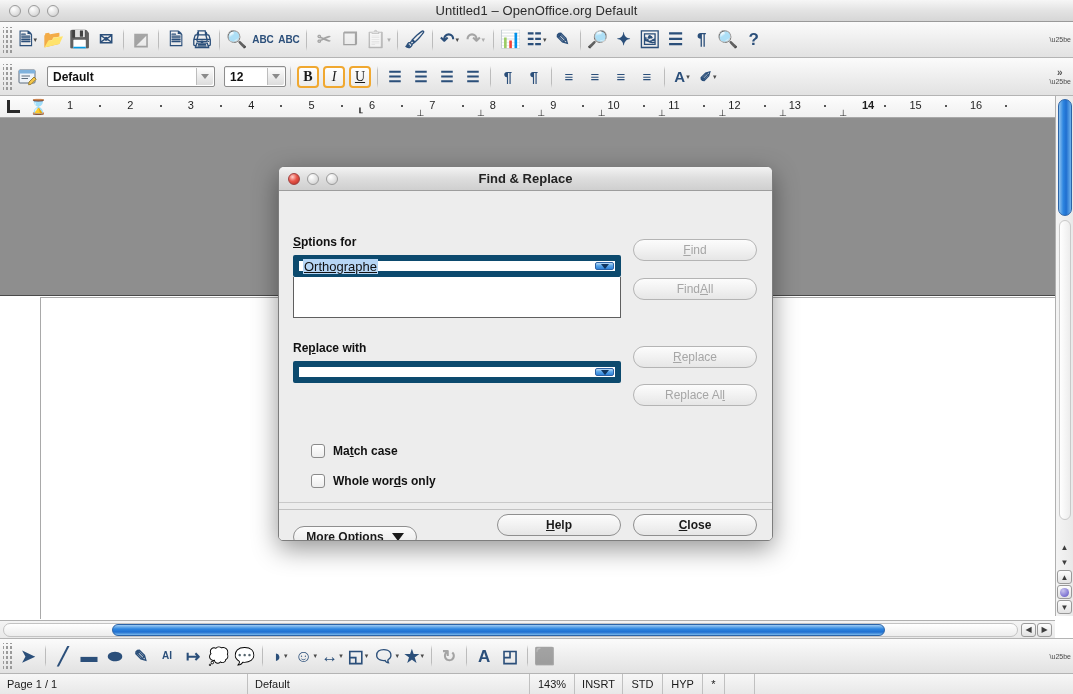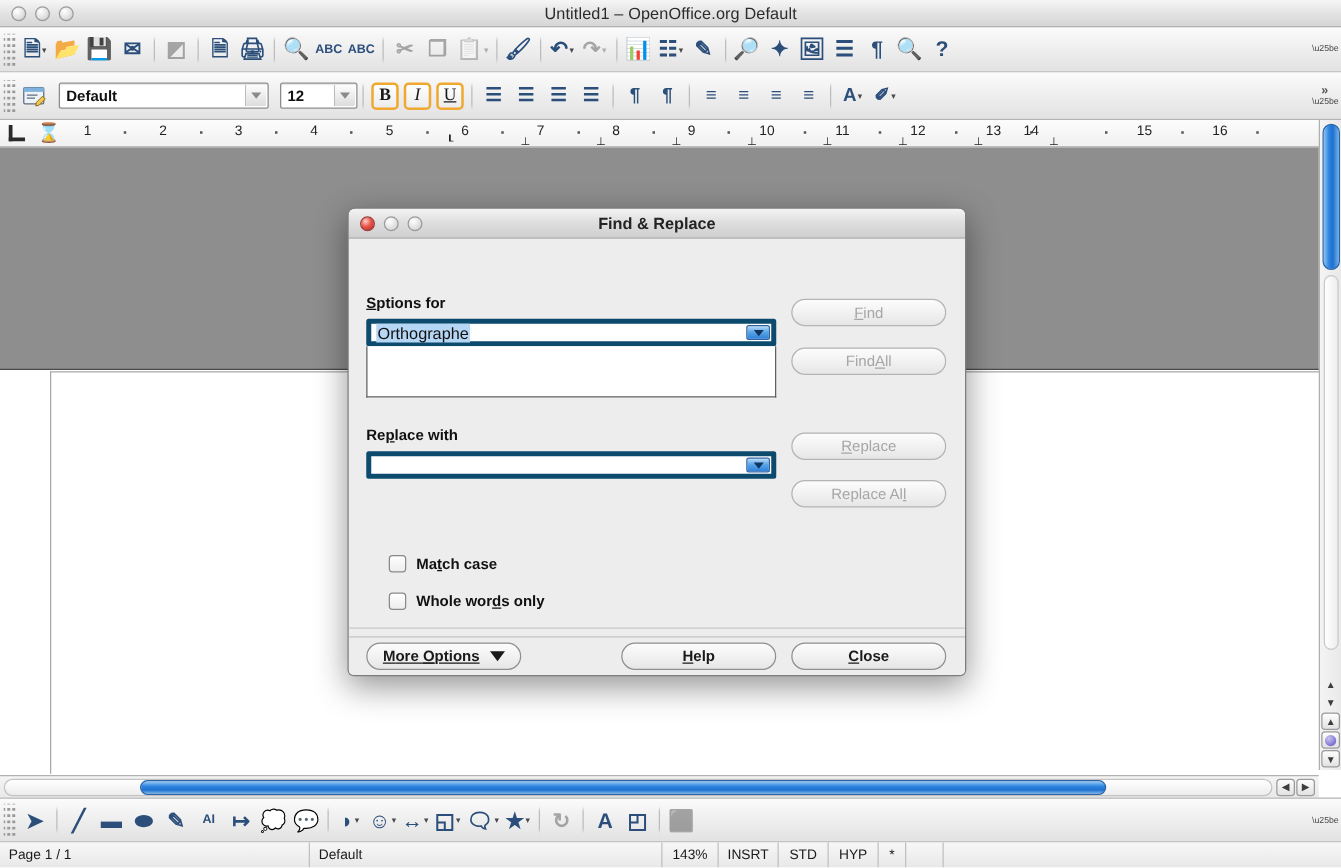--- a/index.html
+++ b/index.html
@@ -182,23 +182,23 @@
   .dlg-title { position: absolute; left: 0; right: 0; text-align: center;
                font-size: 13px; font-weight: bold; color: #232323; }
   .dlg-body { position: relative; height: 318px; background: #ededed; }
   .dlg-footer { height: 31px; background: #ededed;
                 border-top: 1px solid #c2c2c2; position: relative; }
 
   .lbl { position: absolute; font-size: 12px; font-weight: bold; color: #111; }
   .lbl u { text-decoration: underline; }
   .dropdown {
     position: absolute; height: 22px; background: #ffffff;
-    border: 4px solid #0c4a6e; border-radius: 2px;
+    border: 6px solid #0c4a6e; border-radius: 2px;
     display: flex; align-items: center; padding-left: 4px;
-    font-size: 13px; color: #111;
+    font-size: 13px; color: #111; text-decoration: underline;
   }
   .dd-btn {
     position: absolute; right: 1px; top: 1px; bottom: 1px; width: 19px;
     border-radius: 2px; border: 1px solid #2d62a4;
     background: linear-gradient(to bottom,#bcdcf7 0%,#5aa6e8 45%,#2f82da 100%);
     display: flex; align-items: center; justify-content: center;
   }
   .dd-btn .tri { width:0;height:0;border-left:4px solid transparent;
                  border-right:4px solid transparent;border-top:5px solid #10355f; }
   .sel-text { background: #b6d6f5; color: #101010; padding: 0 1px; }
@@ -460,21 +460,21 @@
         <div class="rnum" style="left: 501.2px;">9</div>
         <div class="rdot" style="left: 531.4px;"></div>
         <div class="rnum" style="left: 561.6px;">10</div>
         <div class="rdot" style="left: 591.8px;"></div>
         <div class="rnum" style="left: 622px;">11</div>
         <div class="rdot" style="left: 652.2px;"></div>
         <div class="rnum" style="left: 682.4px;">12</div>
         <div class="rdot" style="left: 712.6px;"></div>
         <div class="rnum" style="left: 742.8px;">13</div>
         <div class="rdot" style="left: 773px;"></div>
-        <div class="rnum" style="left: 773px;">14</div>
+        <div class="rnum" style="left: 816px; font-weight: bold;">14</div>
         <div class="rdot" style="left: 833.4px;"></div>
         <div class="rnum" style="left: 863.6px;">15</div>
         <div class="rdot" style="left: 893.8px;"></div>
         <div class="rnum" style="left: 924px;">16</div>
         <div class="rdot" style="left: 954.2px;"></div>
         <div class="rtab" style="left: 308px;">┖</div>
         <div class="rtab" style="left: 368.4px;">⊥</div>
         <div class="rtab" style="left: 428.8px;">⊥</div>
         <div class="rtab" style="left: 489.2px;">⊥</div>
         <div class="rtab" style="left: 549.6px;">⊥</div>
@@ -663,21 +663,21 @@
       </div>
       <div class="chk-row" style="left:32px; top:283px;">
         <span class="chkbox"></span>
         <span class="chk-label">Whole wor<u>d</u>s only</span>
       </div>
 
       <div class="hr" style="top:311px;"></div>
     </div>
 
     <div class="dlg-footer">
-      <div class="dbtn enabled" style="left:14px; top:4px; width:124px;text-decoration:underline;">
+      <div class="dbtn enabled" style="left:14px; top:16px; width:124px;">
         <span style="font-weight:bold;">M<span style="font-weight:bold">ore </span><u>O</u>ptions</span>
         <span class="btn-caret"></span>
       </div>
       <div class="dbtn enabled" style="left:218px; top:4px; width:124px;">
         <span style="font-weight:bold;"><u>H</u>elp</span>
       </div>
       <div class="dbtn enabled" style="left:354px; top:4px; width:124px;justify-content:center;">
         <span style="font-weight:bold;"><u>C</u>lose</span>
       </div>
     </div>

